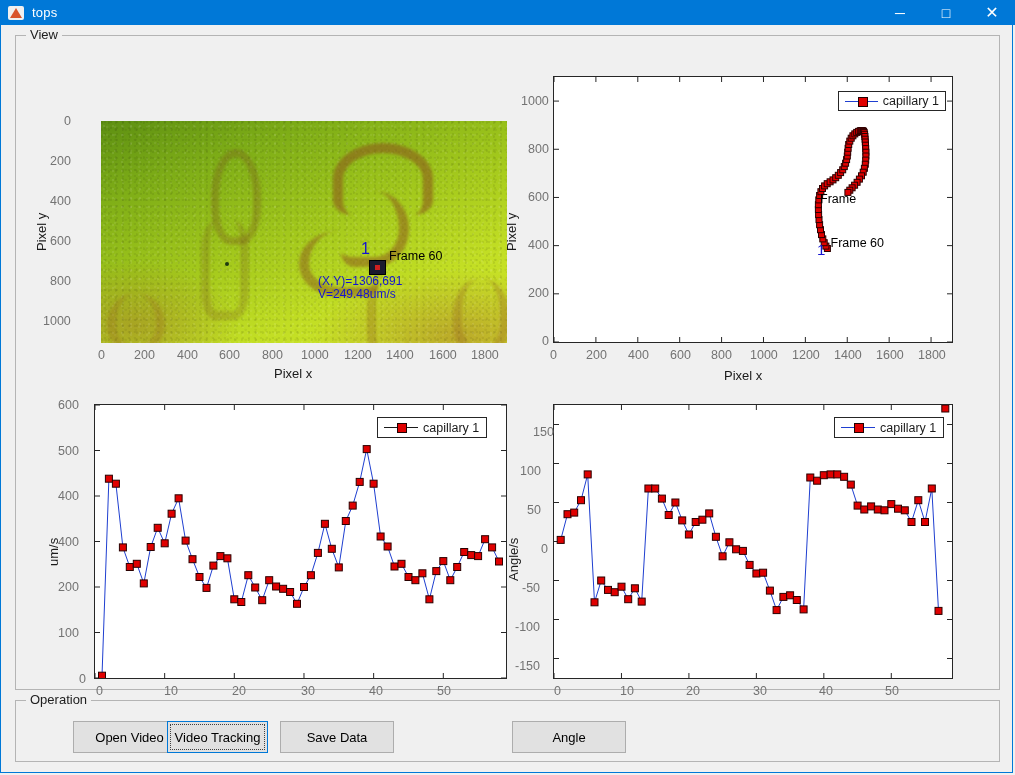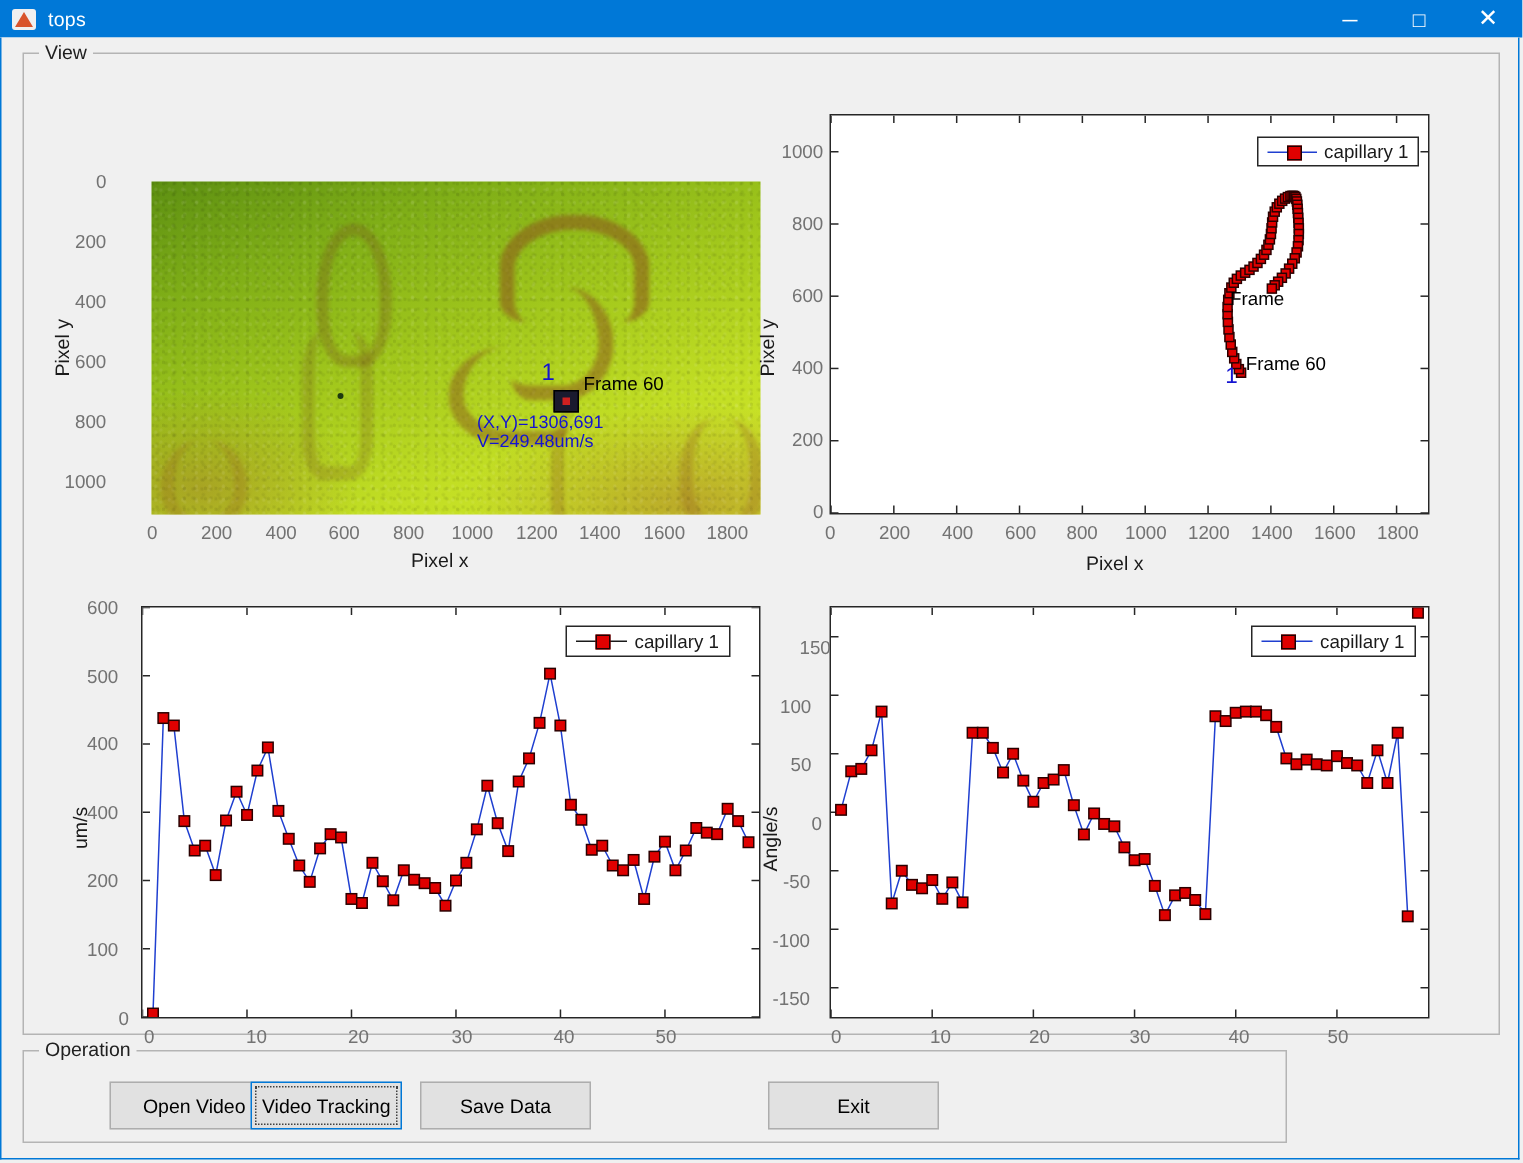--- a/index.html
+++ b/index.html
@@ -36,21 +36,21 @@
     position:absolute;left:0;top:25px;width:1013px;height:748px;
     background:#f0f0f0;border:1px solid #0078d7;border-top:none;box-sizing:border-box;
   }
   
   .groupbox{position:absolute;border:1px solid #b4b4b4;background:#f0f0f0;box-sizing:border-box;}
   .grouplabel{
     position:absolute;top:-9px;left:10px;background:#f0f0f0;padding:0 4px;
     font-size:13px;color:#202020;white-space:nowrap;
   }
   #view-panel{left:14px;top:10px;width:985px;height:655px;}
-  #oper-panel{left:14px;top:675px;width:843px;height:62px;}
+  #oper-panel{left:14px;top:675px;width:985px;height:62px;}
   
   .axes{position:absolute;background:#fff;border:1px solid #262626;box-sizing:border-box;}
   .axlabel{position:absolute;font-size:13px;color:#1a1a1a;white-space:nowrap;}
   .ytitle{transform-origin:0 0;transform:rotate(-90deg);}
   .tick{position:absolute;font-size:12.5px;color:#737373;white-space:nowrap;}
   
   .legend{
     position:absolute;background:#fff;border:1px solid #262626;
     display:flex;align-items:center;padding:2px 6px;box-sizing:border-box;
     font-size:12.5px;color:#1a1a1a;white-space:nowrap;
@@ -525,15 +525,15 @@
   </div>
 
   <div class="groupbox" id="oper-panel">
     <div class="grouplabel">Operation</div>
     <div class="btn" style="left:26px;top:20px;width:113px;margin-left:31px;">Open Video</div>
     <div class="btn focused" style="left:151px;top:20px;width:101px;">
         <span class="inner"></span>
         <span>Video Tracking</span>
       </div>
     <div class="btn" style="left:264px;top:20px;width:114px;">Save Data</div>
-    <div class="btn" style="left:496px;top:20px;width:114px;">Exit</div>
+    <div class="btn" style="left:496px;top:20px;width:114px;">Angle</div>
   </div>
 </div>
 
 </body></html>

